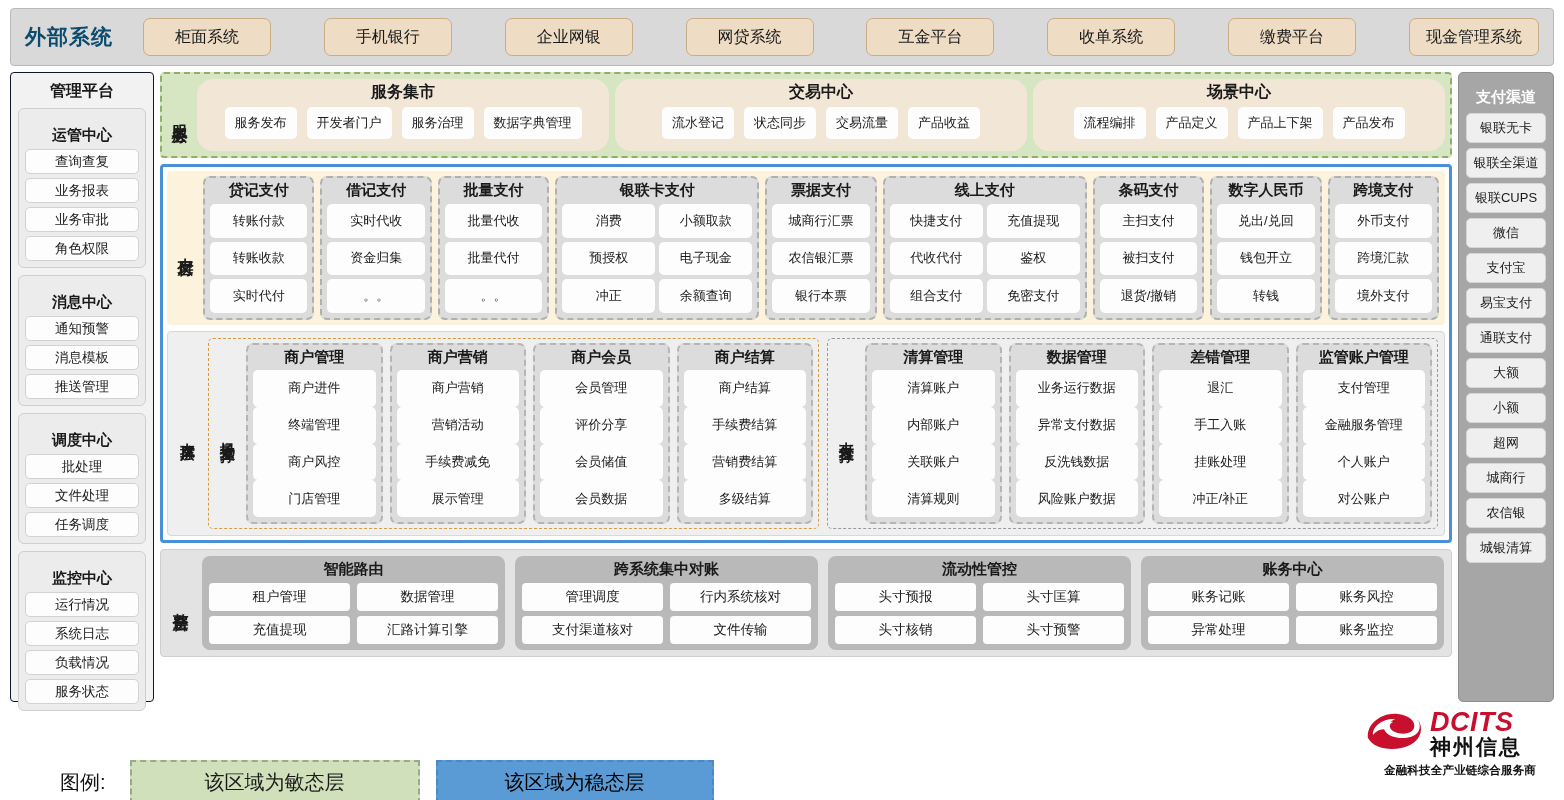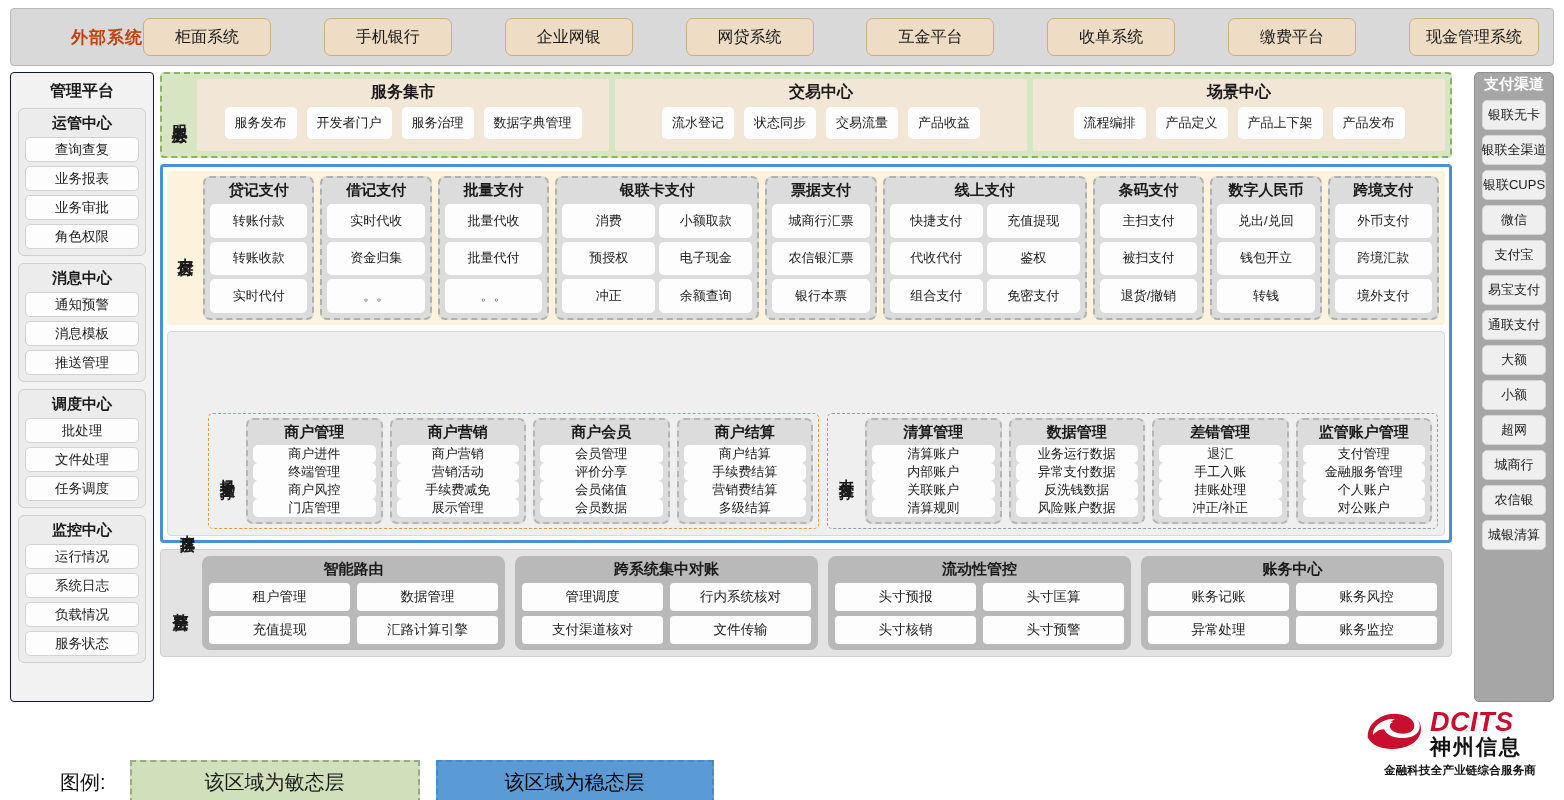--- a/index.html
+++ b/index.html
@@ -12,22 +12,22 @@
     position: relative;
   }
 
   
   #external-bar {
     position: absolute; left: 10px; top: 8px; width: 1544px; height: 58px;
     background: #d9d9d9; border: 1px solid #b8b8b8; border-radius: 4px;
     display: flex; align-items: center; padding: 0 14px;
   }
   #external-bar .bar-title {
-    font-size: 17px; font-weight: bold; color: #c2410c; letter-spacing: 1px;
-    width: 118px; flex: 0 0 118px; text-align: right;
+    font-size: 21px; font-weight: bold; color: #0c4a6e; letter-spacing: 1px;
+    width: 118px; flex: 0 0 118px; text-align: left;
   }
   #external-bar .ext-list { display: flex; flex: 1; justify-content: space-between; gap: 10px; }
   .ext-chip {
     background: #eedcc4; border: 1px solid #c9ad86; border-radius: 7px;
     height: 38px; min-width: 128px; padding: 0 16px;
     display: flex; align-items: center; justify-content: center;
     font-size: 16px; color: #1a1a1a; white-space: nowrap;
   }
 
   
@@ -37,35 +37,35 @@
   #mgmt {
     position: absolute; left: 0; top: 0; width: 144px; height: 630px;
     background: #f2f2f2; border: 1px solid #0f172a; border-radius: 4px;
     padding: 5px 7px;
   }
   #mgmt .mgmt-title {
     text-align: center; font-size: 16px; font-weight: bold; padding: 3px 0 6px;
   }
   .mgmt-group {
     background: #ececec; border: 1px solid #cfcfcf; border-radius: 6px;
-    padding: 4px 6px 6px; margin-bottom: 7px;
+    padding: 16px 6px 6px; margin-bottom: 7px;
   }
   .mgmt-group-title { text-align: center; font-size: 15px; font-weight: bold; padding: 1px 0 4px; }
   .mgmt-item {
     background: #fdfdfd; border: 1px solid #d2d2d2; border-radius: 5px;
     height: 25px; display: flex; align-items: center; justify-content: center;
     font-size: 13.5px; margin-bottom: 4px;
   }
   .mgmt-item:last-child { margin-bottom: 0; }
 
   
   #channels {
-    position: absolute; right: 0; top: 0; width: 80px; height: 630px;
+    position: absolute; right: 0; top: 0; width: 96px; height: 630px;
     background: #a6a6a6; border: 1px solid #8f8f8f; border-radius: 5px;
-    padding: 0 7px;
+    padding: 13px 7px;
   }
   #channels .ch-title {
     text-align: center; font-size: 15px; font-weight: bold; color: #ffffff; padding: 2px 0 6px;
   }
   .ch-item {
     background: #efefef; border: 1px solid #d6d6d6; border-radius: 5px;
     height: 30px; display: flex; align-items: center; justify-content: center;
     font-size: 13px; margin-bottom: 5px; white-space: nowrap;
   }
 
@@ -77,21 +77,21 @@
     background: #d6e6c3; border: 2px dashed #8fb069; border-radius: 4px;
     height: 86px; display: flex; align-items: stretch; padding: 5px; gap: 6px;
   }
   .vlabel {
     writing-mode: vertical-rl; text-orientation: upright;
     display: flex; align-items: center; justify-content: center;
     font-size: 16px; font-weight: bold; letter-spacing: 2px;
     flex: 0 0 24px;
   }
   .svc-box {
-    flex: 1; background: #f2e6d7; border-radius: 2px; padding: 3px 8px 12px;
+    flex: 1; background: #f2e6d7; border-radius: 16px; padding: 3px 8px 12px;
     display: flex; flex-direction: column;
   }
   .svc-box .svc-title { text-align: center; font-size: 16px; font-weight: bold; padding-bottom: 4px; }
   .svc-row { display: flex; gap: 10px; justify-content: center; flex: 1; }
   .svc-chip {
     background: #fdfdfd; border-radius: 5px; padding: 0 10px; min-width: 68px;
     display: flex; align-items: center; justify-content: center;
     font-size: 13px; white-space: nowrap;
   }
 
@@ -117,21 +117,21 @@
   .pay-grid.two { grid-template-columns: 1fr 1fr; }
   .pay-chip {
     background: #fdfdfd; border-radius: 5px;
     display: flex; align-items: center; justify-content: center;
     font-size: 13px; white-space: nowrap;
   }
 
   
   #support-layer {
     background: #efefef; border: 1px solid #d8d8d8; border-radius: 4px;
-    display: flex; padding: 6px; gap: 8px; margin-top: 6px; height: 205px; align-items: flex-end;
+    display: flex; padding: 6px; gap: 8px; margin-top: 6px; height: 205px;
   }
   .sup-group {
     display: flex; flex: 1; border-radius: 5px; padding: 4px 5px; gap: 6px;
   }
   .sup-group.scene { border: 1px dashed #d79b47; }
   .sup-group.paysup { border: 1px dashed #9a9a9a; }
   .sup-vlabel {
     writing-mode: vertical-rl; text-orientation: upright;
     display: flex; align-items: center; justify-content: center;
     font-size: 15px; font-weight: bold; letter-spacing: 2px; flex: 0 0 26px;

